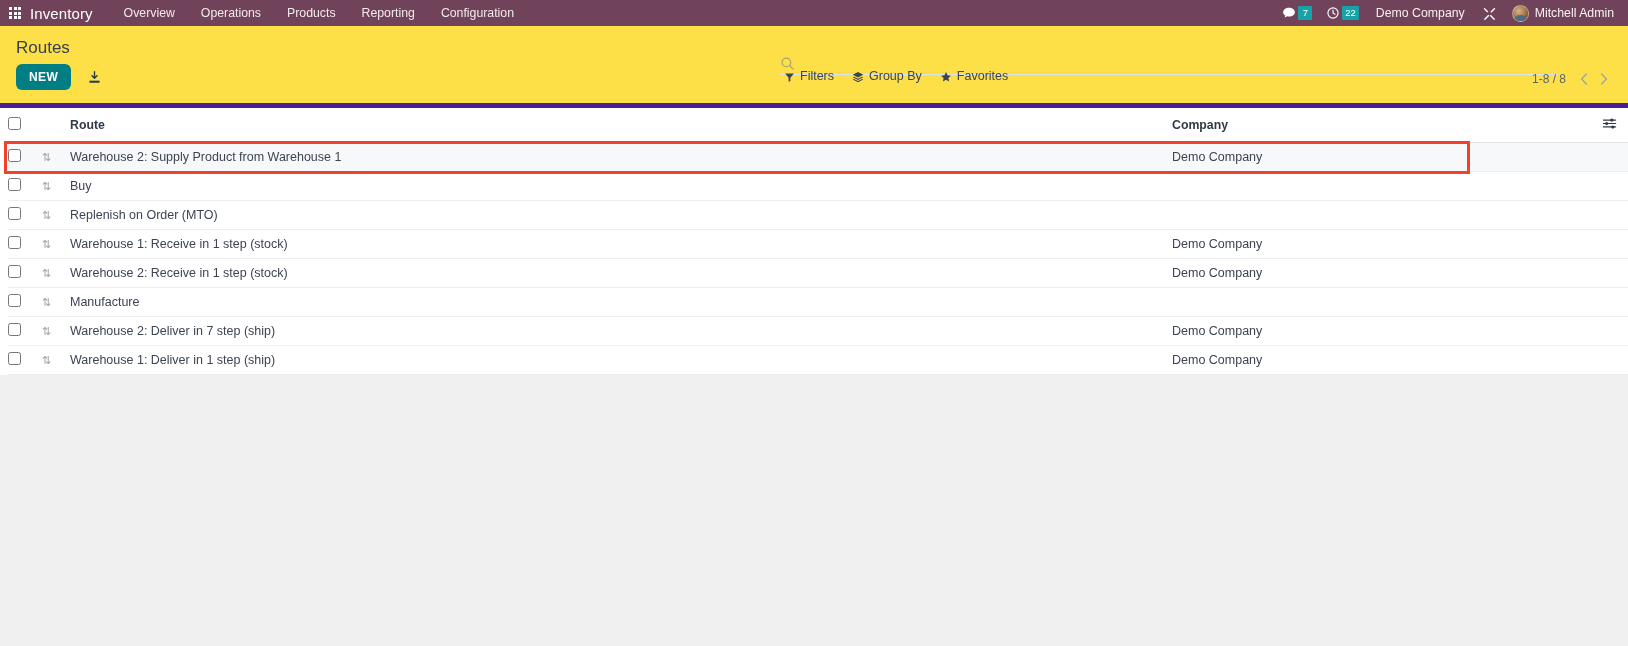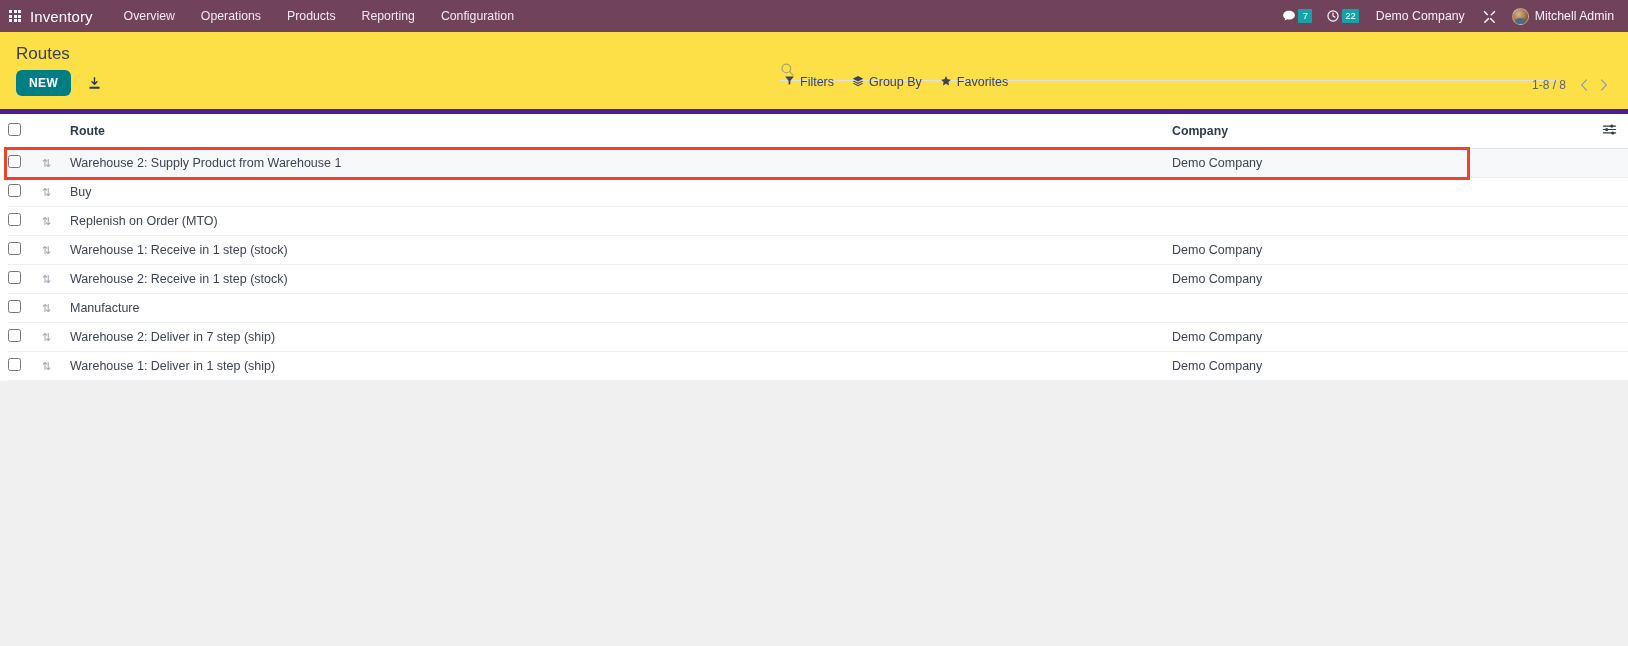--- a/index.html
+++ b/index.html
@@ -7,21 +7,21 @@
   html, body {
     width: 1628px;
     height: 646px;
     overflow: hidden;
     font-family: "Liberation Sans", sans-serif;
     background: #f0f0f0;
   }
 
   
   .navbar {
-    height: 32px;
+    height: 26px;
     background: #71435a;
     display: flex;
     align-items: center;
     padding: 0 8px 0 4px;
     color: #ffffff;
     font-size: 12.5px;
     position: relative;
   }
   .apps-grid {
     width: 22px;
@@ -210,21 +210,21 @@
   .filter-bar {
     position: absolute;
     left: 780px;
     top: 9px;
     display: flex;
     align-items: center;
     gap: 18px;
   }
   .filter-btn {
     display: flex;
-    align-items: flex-start;
+    align-items: flex-end;
     gap: 5px;
     font-size: 12.5px;
     color: #3c4452;
     cursor: pointer;
     white-space: nowrap;
   }
   .filter-btn svg { flex: none; }
 
   .pager {
     position: absolute;

